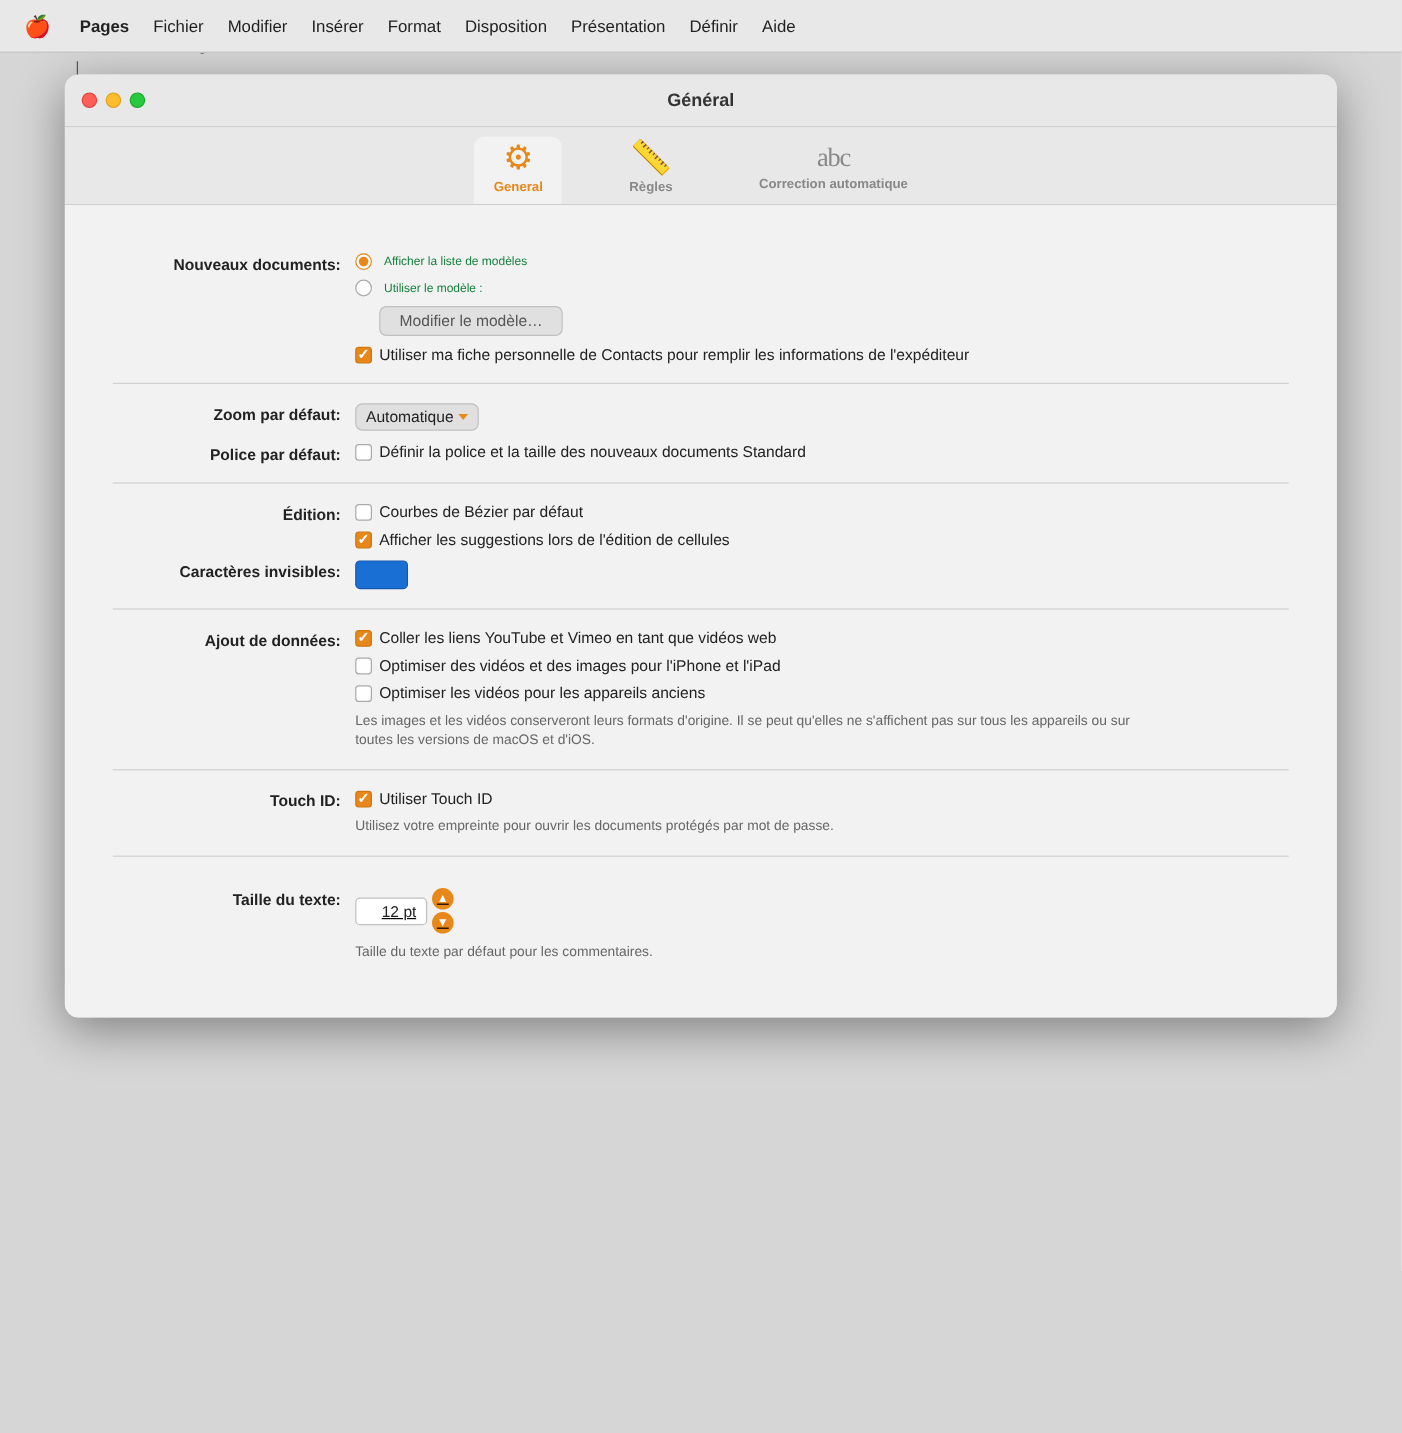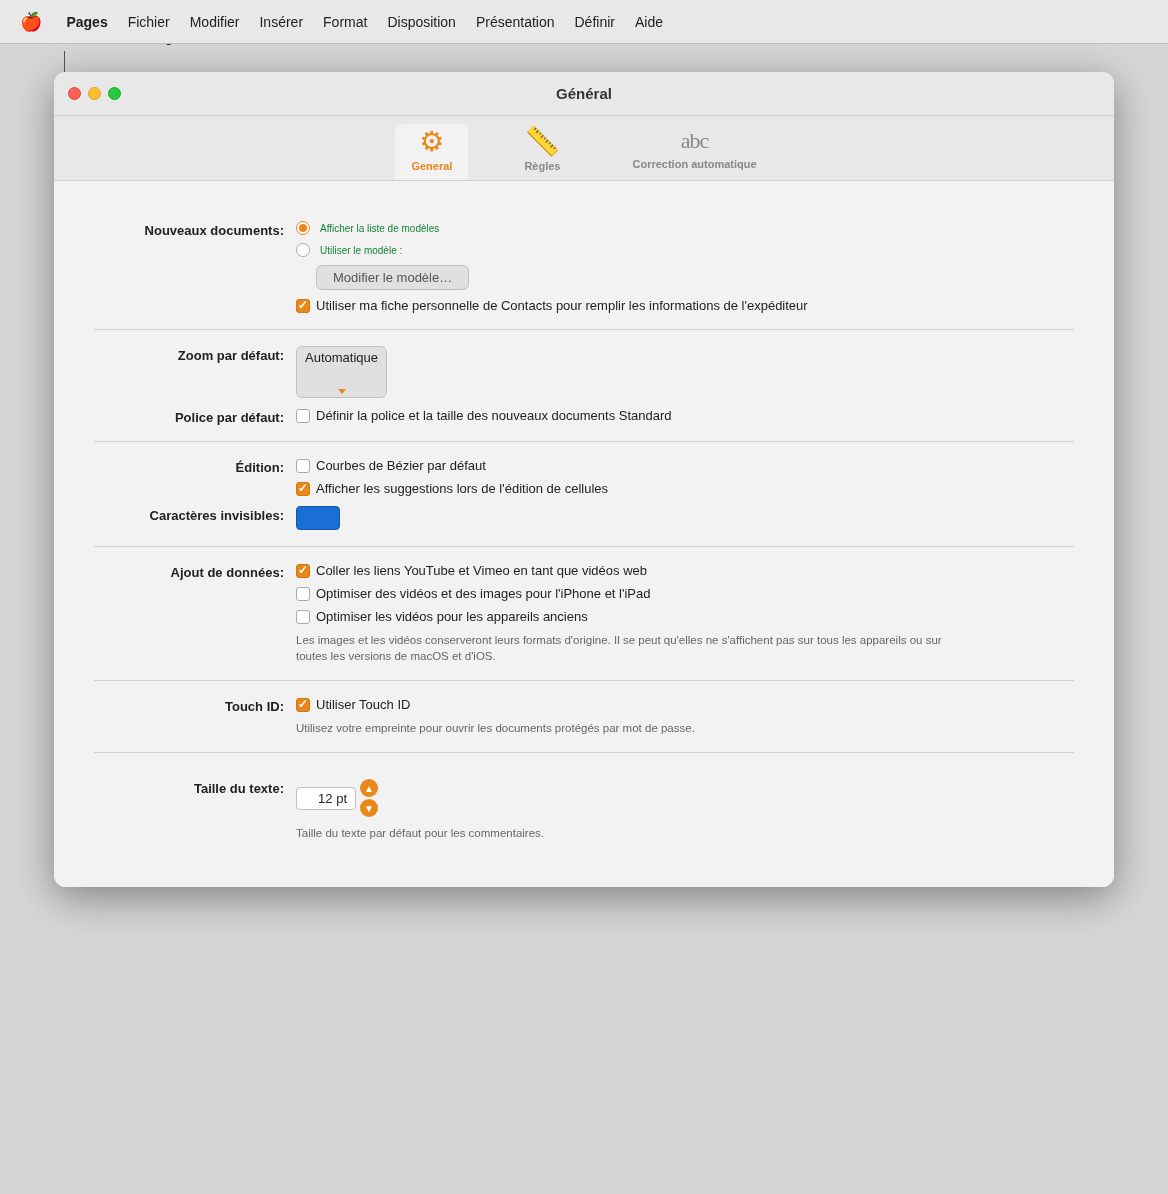--- a/index.html
+++ b/index.html
@@ -68,21 +68,21 @@
     }
     .menubar-pages {
       font-weight: 600;
     }
 
     
     .window {
       background: #f2f2f2;
       border-radius: 12px;
       box-shadow: 0 10px 40px rgba(0,0,0,0.4);
-      margin: 28px auto;
+      margin: 18px auto;
       width: 1060px;
       overflow: hidden;
       position: relative;
     }
 
     
     .titlebar {
       background: #e8e8e8;
       height: 44px;
       display: flex;
@@ -277,22 +277,21 @@
     .dropdown {
       display: inline-flex;
       align-items: center;
       background: #e0e0e0;
       border: 1px solid #c0c0c0;
       border-radius: 6px;
       padding: 3px 8px;
       font-size: 13px;
       color: #222;
       cursor: pointer;
-      gap: 24px;
-      flex-direction: column;
+      gap: 4px;
     }
     .dropdown-arrow {
       width: 0;
       height: 0;
       border-left: 4px solid transparent;
       border-right: 4px solid transparent;
       border-top: 5px solid #e8871a;
     }
 
     
@@ -322,20 +321,21 @@
       background: white;
       color: #222;
       width: 280px;
     }
 
     
     .stepper-row {
       display: flex;
       align-items: center;
       gap: 4px;
+      text-decoration: underline;
     }
     .stepper-input {
       border: 1px solid #c0c0c0;
       border-radius: 4px;
       padding: 3px 8px;
       font-size: 13px;
       background: white;
       color: #222;
       width: 60px;
       text-align: right;

